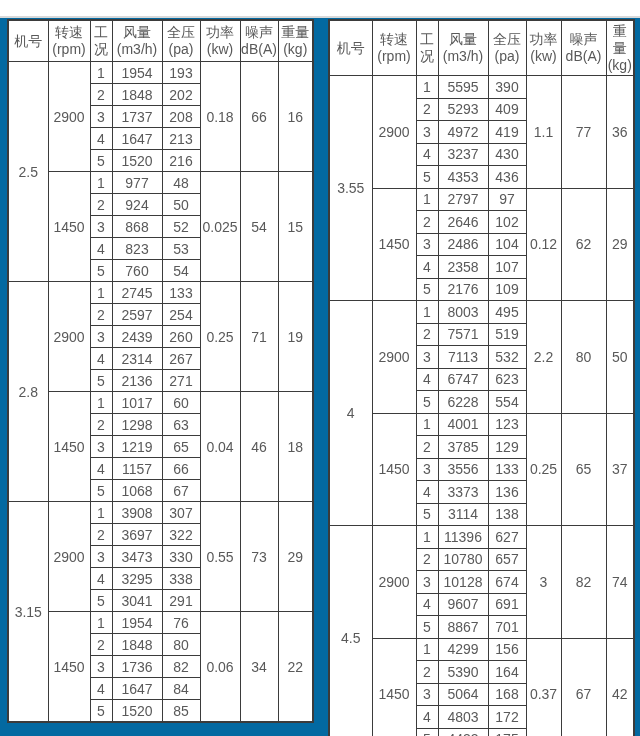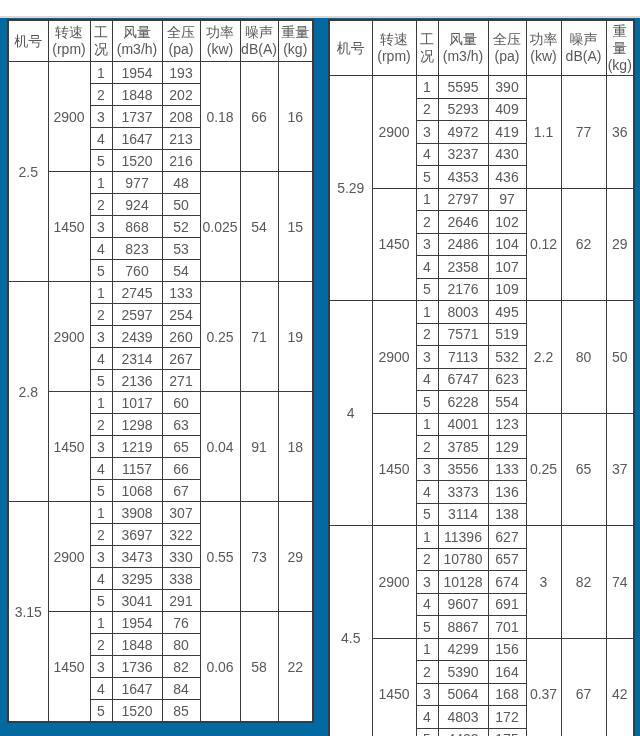--- a/index.html
+++ b/index.html
@@ -157,21 +157,21 @@
             <td>5</td>
             <td>2136</td>
             <td>271</td>
           </tr>
           <tr>
             <td rowspan="5">1450</td>
             <td>1</td>
             <td>1017</td>
             <td>60</td>
             <td rowspan="5">0.04</td>
-            <td rowspan="5">91</td>
+            <td rowspan="5">46</td>
             <td rowspan="5">18</td>
           </tr>
           <tr>
             <td>2</td>
             <td>1298</td>
             <td>63</td>
           </tr>
           <tr>
             <td>3</td>
             <td>1219</td>
@@ -216,21 +216,21 @@
             <td>5</td>
             <td>3041</td>
             <td>291</td>
           </tr>
           <tr>
             <td rowspan="5">1450</td>
             <td>1</td>
             <td>1954</td>
             <td>76</td>
             <td rowspan="5">0.06</td>
-            <td rowspan="5">58</td>
+            <td rowspan="5">34</td>
             <td rowspan="5">22</td>
           </tr>
           <tr>
             <td>2</td>
             <td>1848</td>
             <td>80</td>
           </tr>
           <tr>
             <td>3</td>
             <td>1736</td>
@@ -288,21 +288,21 @@
               <div class="h-unit">dB(A)</div>
             </th>
             <th>
               <div class="h-label">重量</div>
               <div class="h-unit">(kg)</div>
             </th>
           </tr>
         </thead>
         <tbody>
           <tr>
-            <td rowspan="10">5.29</td>
+            <td rowspan="10">3.55</td>
             <td rowspan="5">2900</td>
             <td>1</td>
             <td>5595</td>
             <td>390</td>
             <td rowspan="5">1.1</td>
             <td rowspan="5">77</td>
             <td rowspan="5">36</td>
           </tr>
           <tr>
             <td>2</td>

